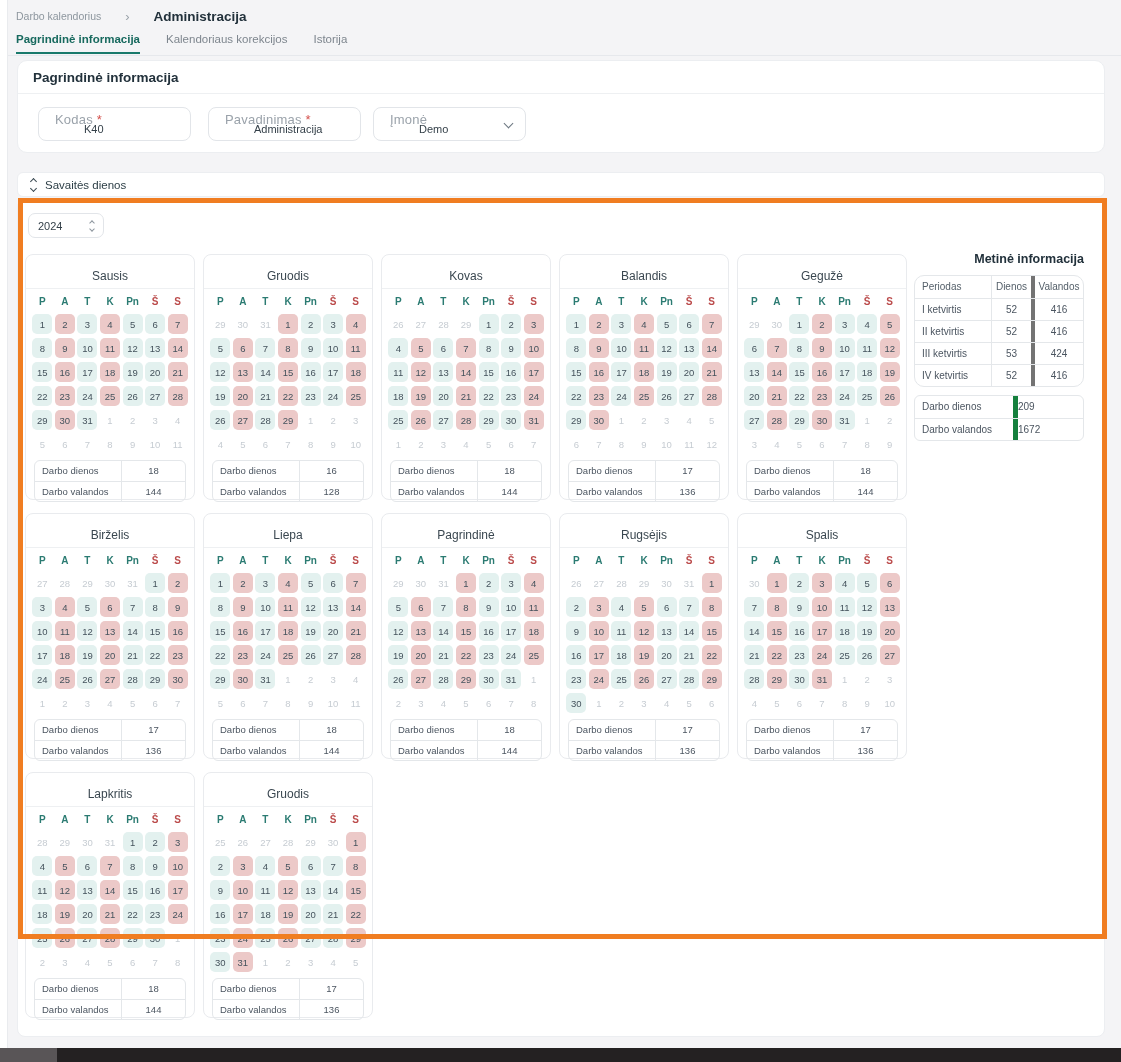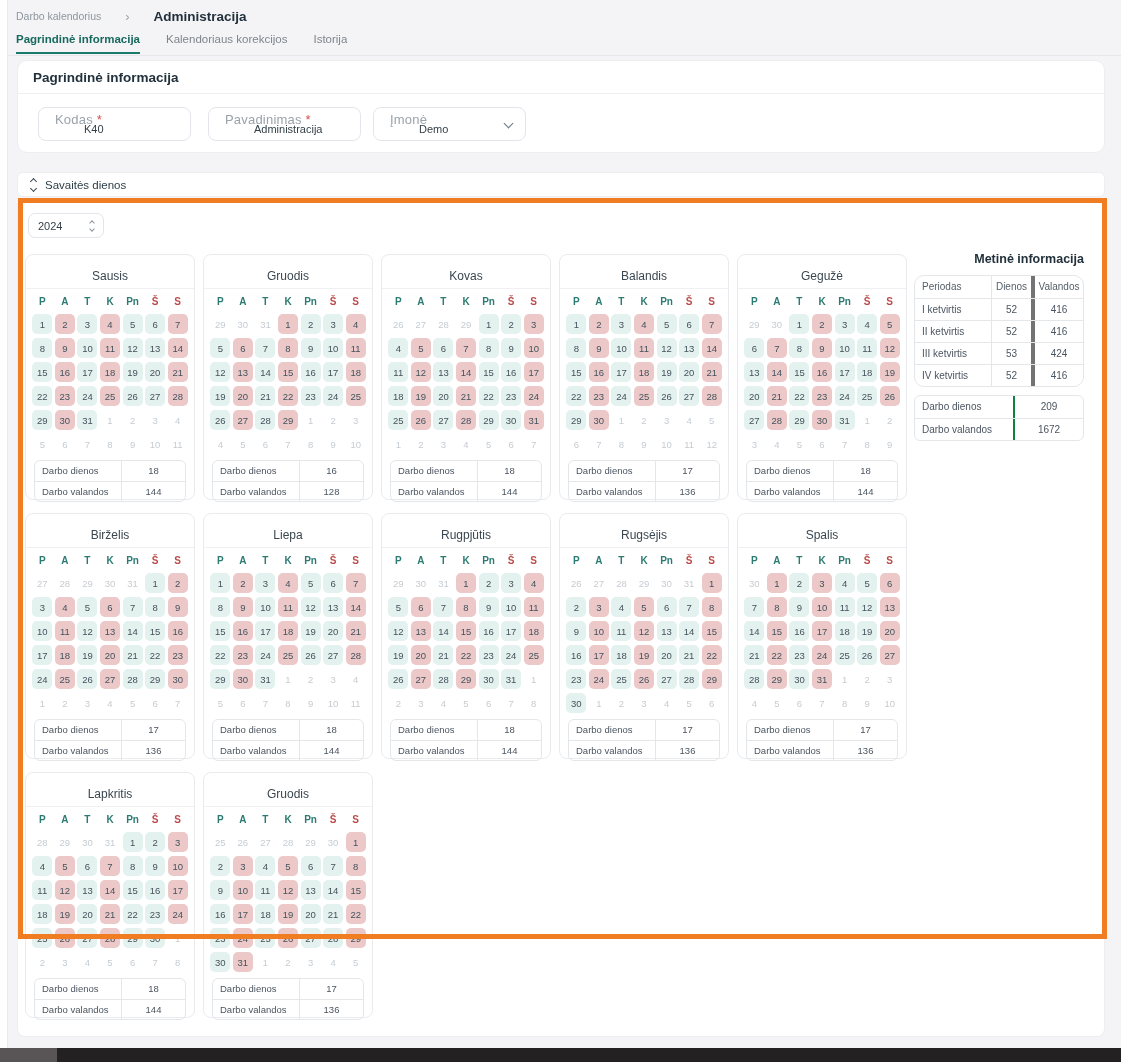--- a/index.html
+++ b/index.html
@@ -60,21 +60,21 @@
   .a-row + .a-row{border-top:1px solid #e4e7ea;}
   .a-cell{font-size:10px;color:#4b5560;line-height:21px;}
   .a-cell.c0{flex:1;padding-left:7px;}
   .a-cell.c1{width:40px;text-align:center;border-left:1px solid #e4e7ea;}
   .a-cell.c2{width:52px;text-align:center;border-left:4px solid #737373;}
   .a-head .a-cell{color:#55606a;}
   .annual-totals{border:1px solid #e4e7ea;border-radius:6px;overflow:hidden;background:#fff;}
   .t-row{display:flex;height:22px;align-items:stretch;}
   .t-row + .t-row{border-top:1px solid #e4e7ea;}
   .t-label{flex:1;padding-left:7px;font-size:10px;color:#4b5560;line-height:21px;}
-  .t-value{width:70px;text-align:center;border-left:2px solid #15803d;font-size:10px;line-height:21px;color:#4b5560;}
+  .t-value{width:70px;text-align:left;border-left:5px solid #15803d;font-size:10px;line-height:21px;color:#4b5560;}
   .highlight-rect{position:absolute;left:18px;top:198px;width:1089px;height:741px;border:5px solid var(--highlight-orange,#f07d21);z-index:10;pointer-events:none;}
   .taskbar{position:absolute;left:0;bottom:0;width:1121px;height:14px;background:#242122;z-index:20;}
   .taskbar-left{position:absolute;left:0;top:0;width:57px;height:14px;background:#595557;}
 </style>
 </head>
 <body>
 
 <div class="left-strip"></div>
 
 <div class="breadcrumb">
@@ -583,21 +583,21 @@
             <span class="mini-label">Darbo dienos</span>
             <span class="mini-value">18</span>
           </div>
           <div class="mini-row">
             <span class="mini-label">Darbo valandos</span>
             <span class="mini-value">144</span>
           </div>
         </div>
       </div>
       <div class="month-card">
-        <div class="month-title">Rugpjūtis</div>
+        <div class="month-title">Pagrindinė</div>
         <div class="wd-row">
           <span class="wd">P</span>
           <span class="wd">A</span>
           <span class="wd">T</span>
           <span class="wd">K</span>
           <span class="wd">Pn</span>
           <span class="wd red">Š</span>
           <span class="wd red">S</span>
         </div>
         <div class="days-grid">

